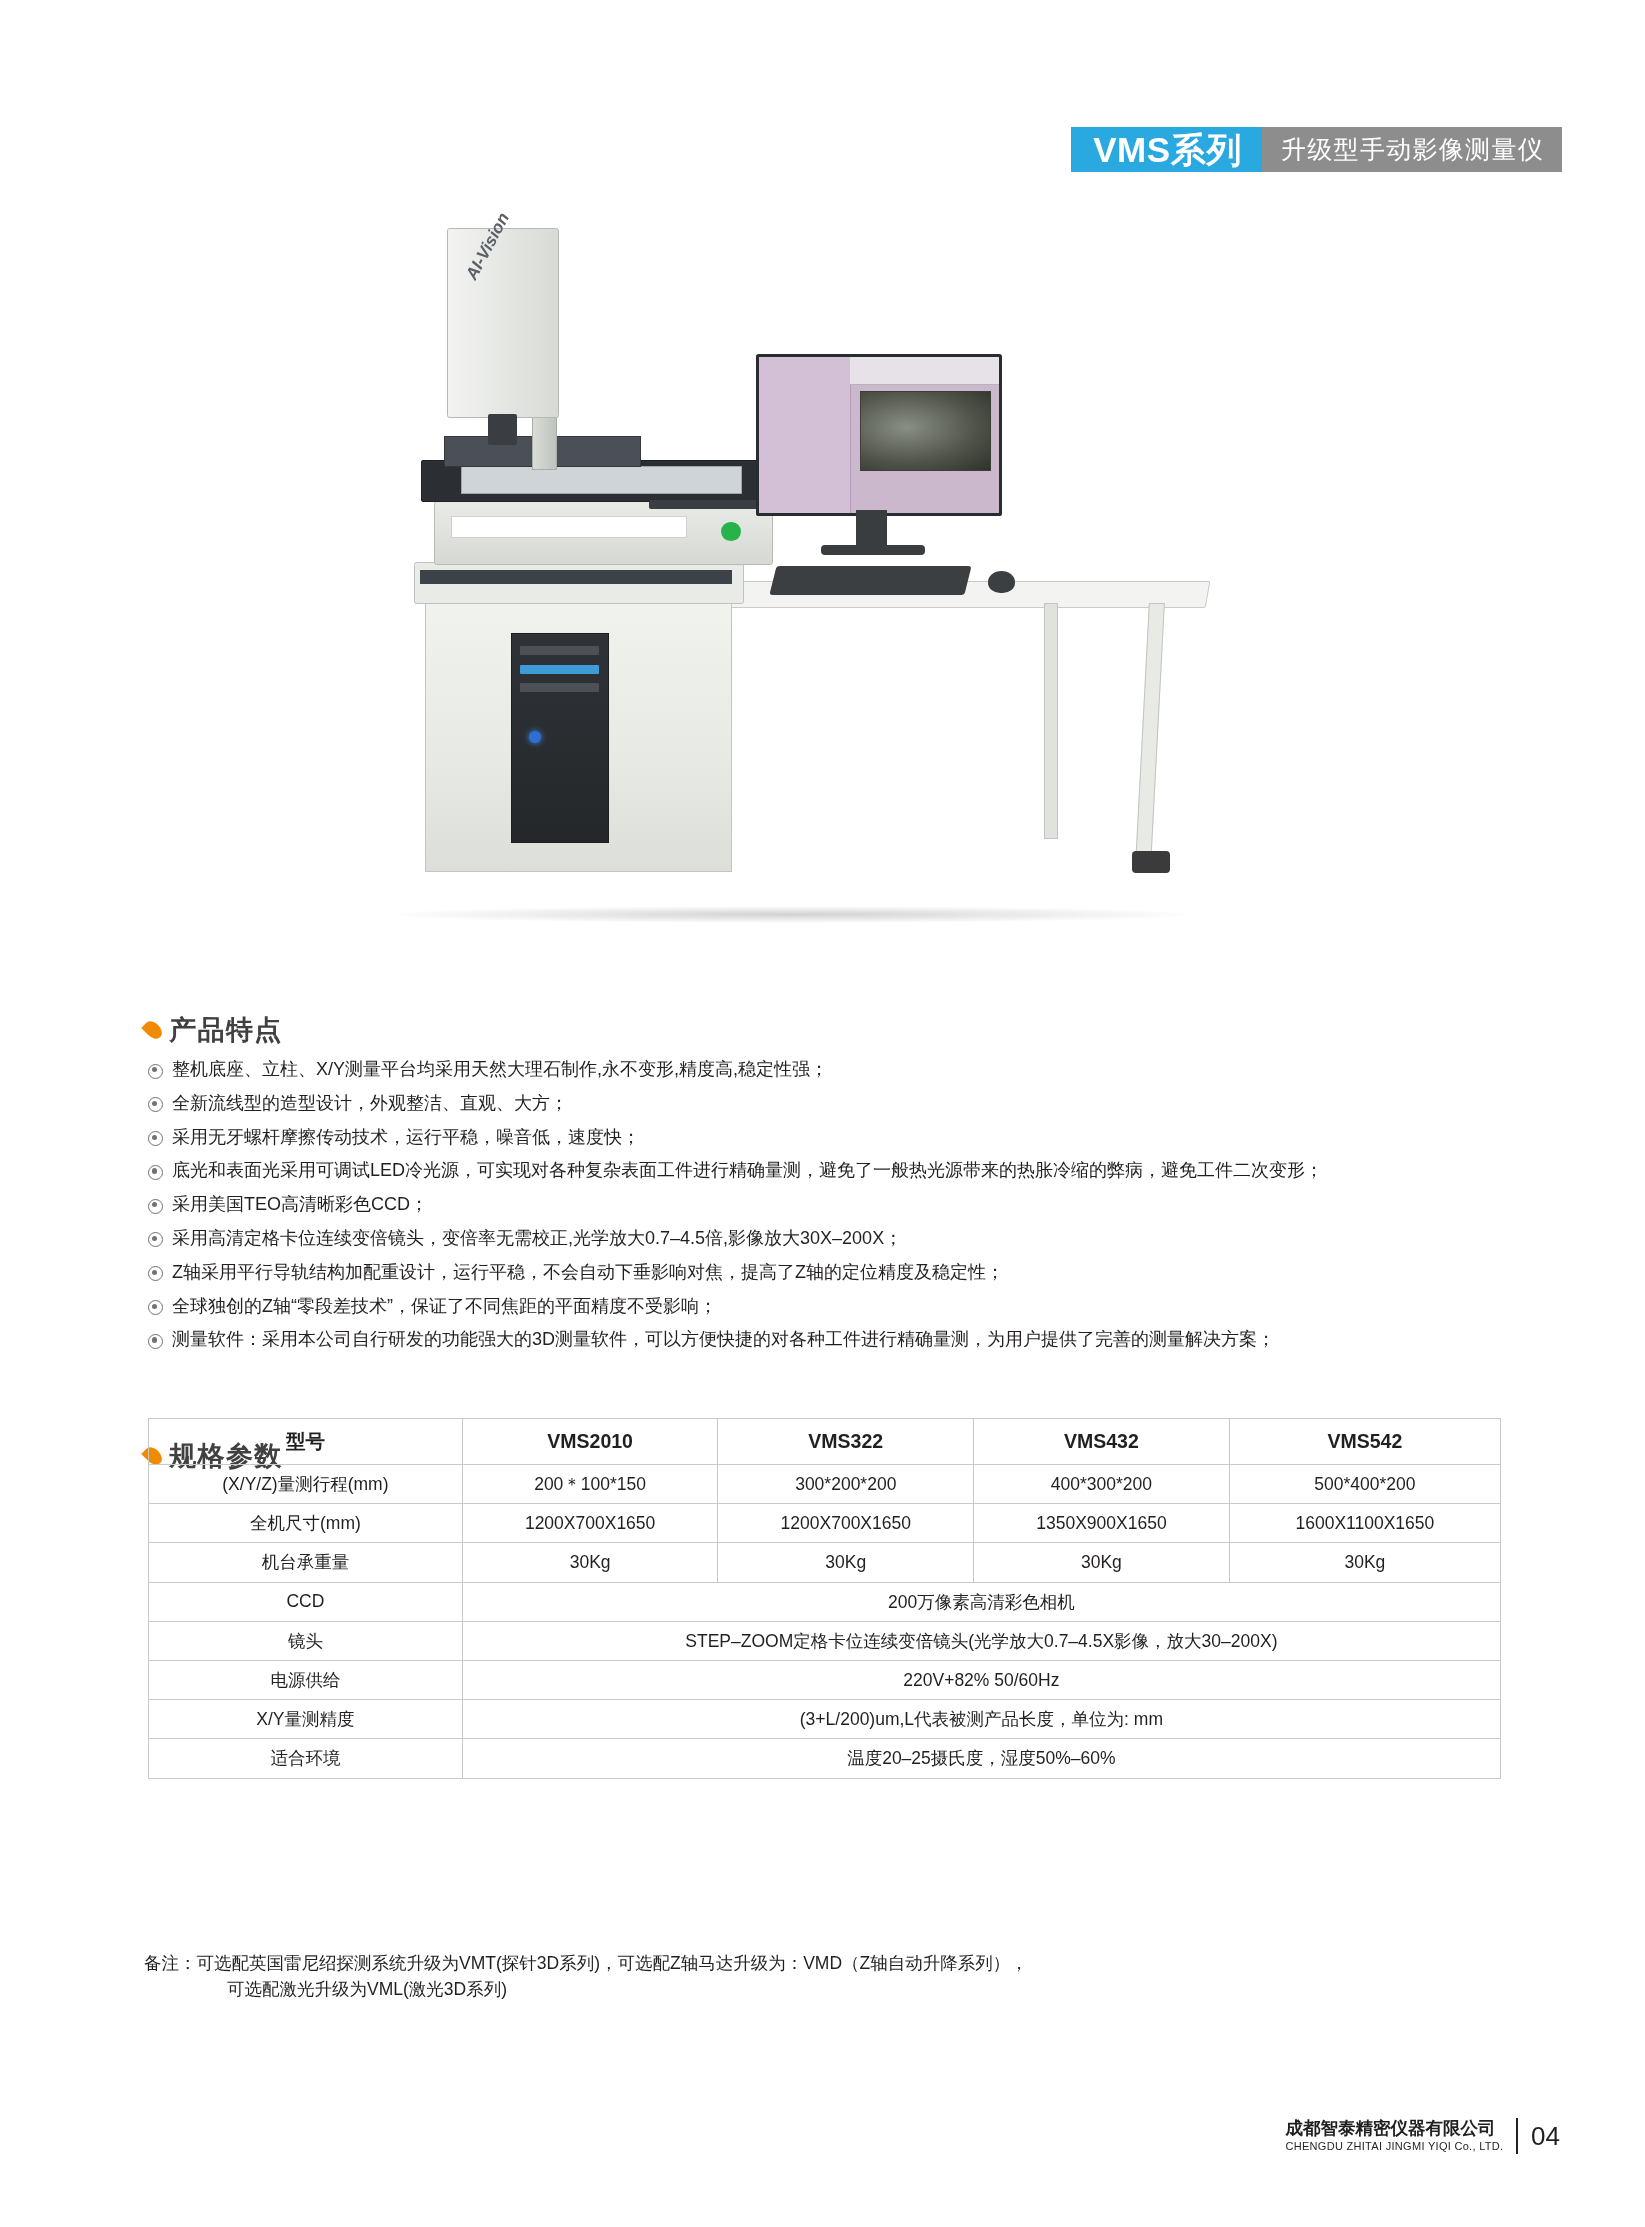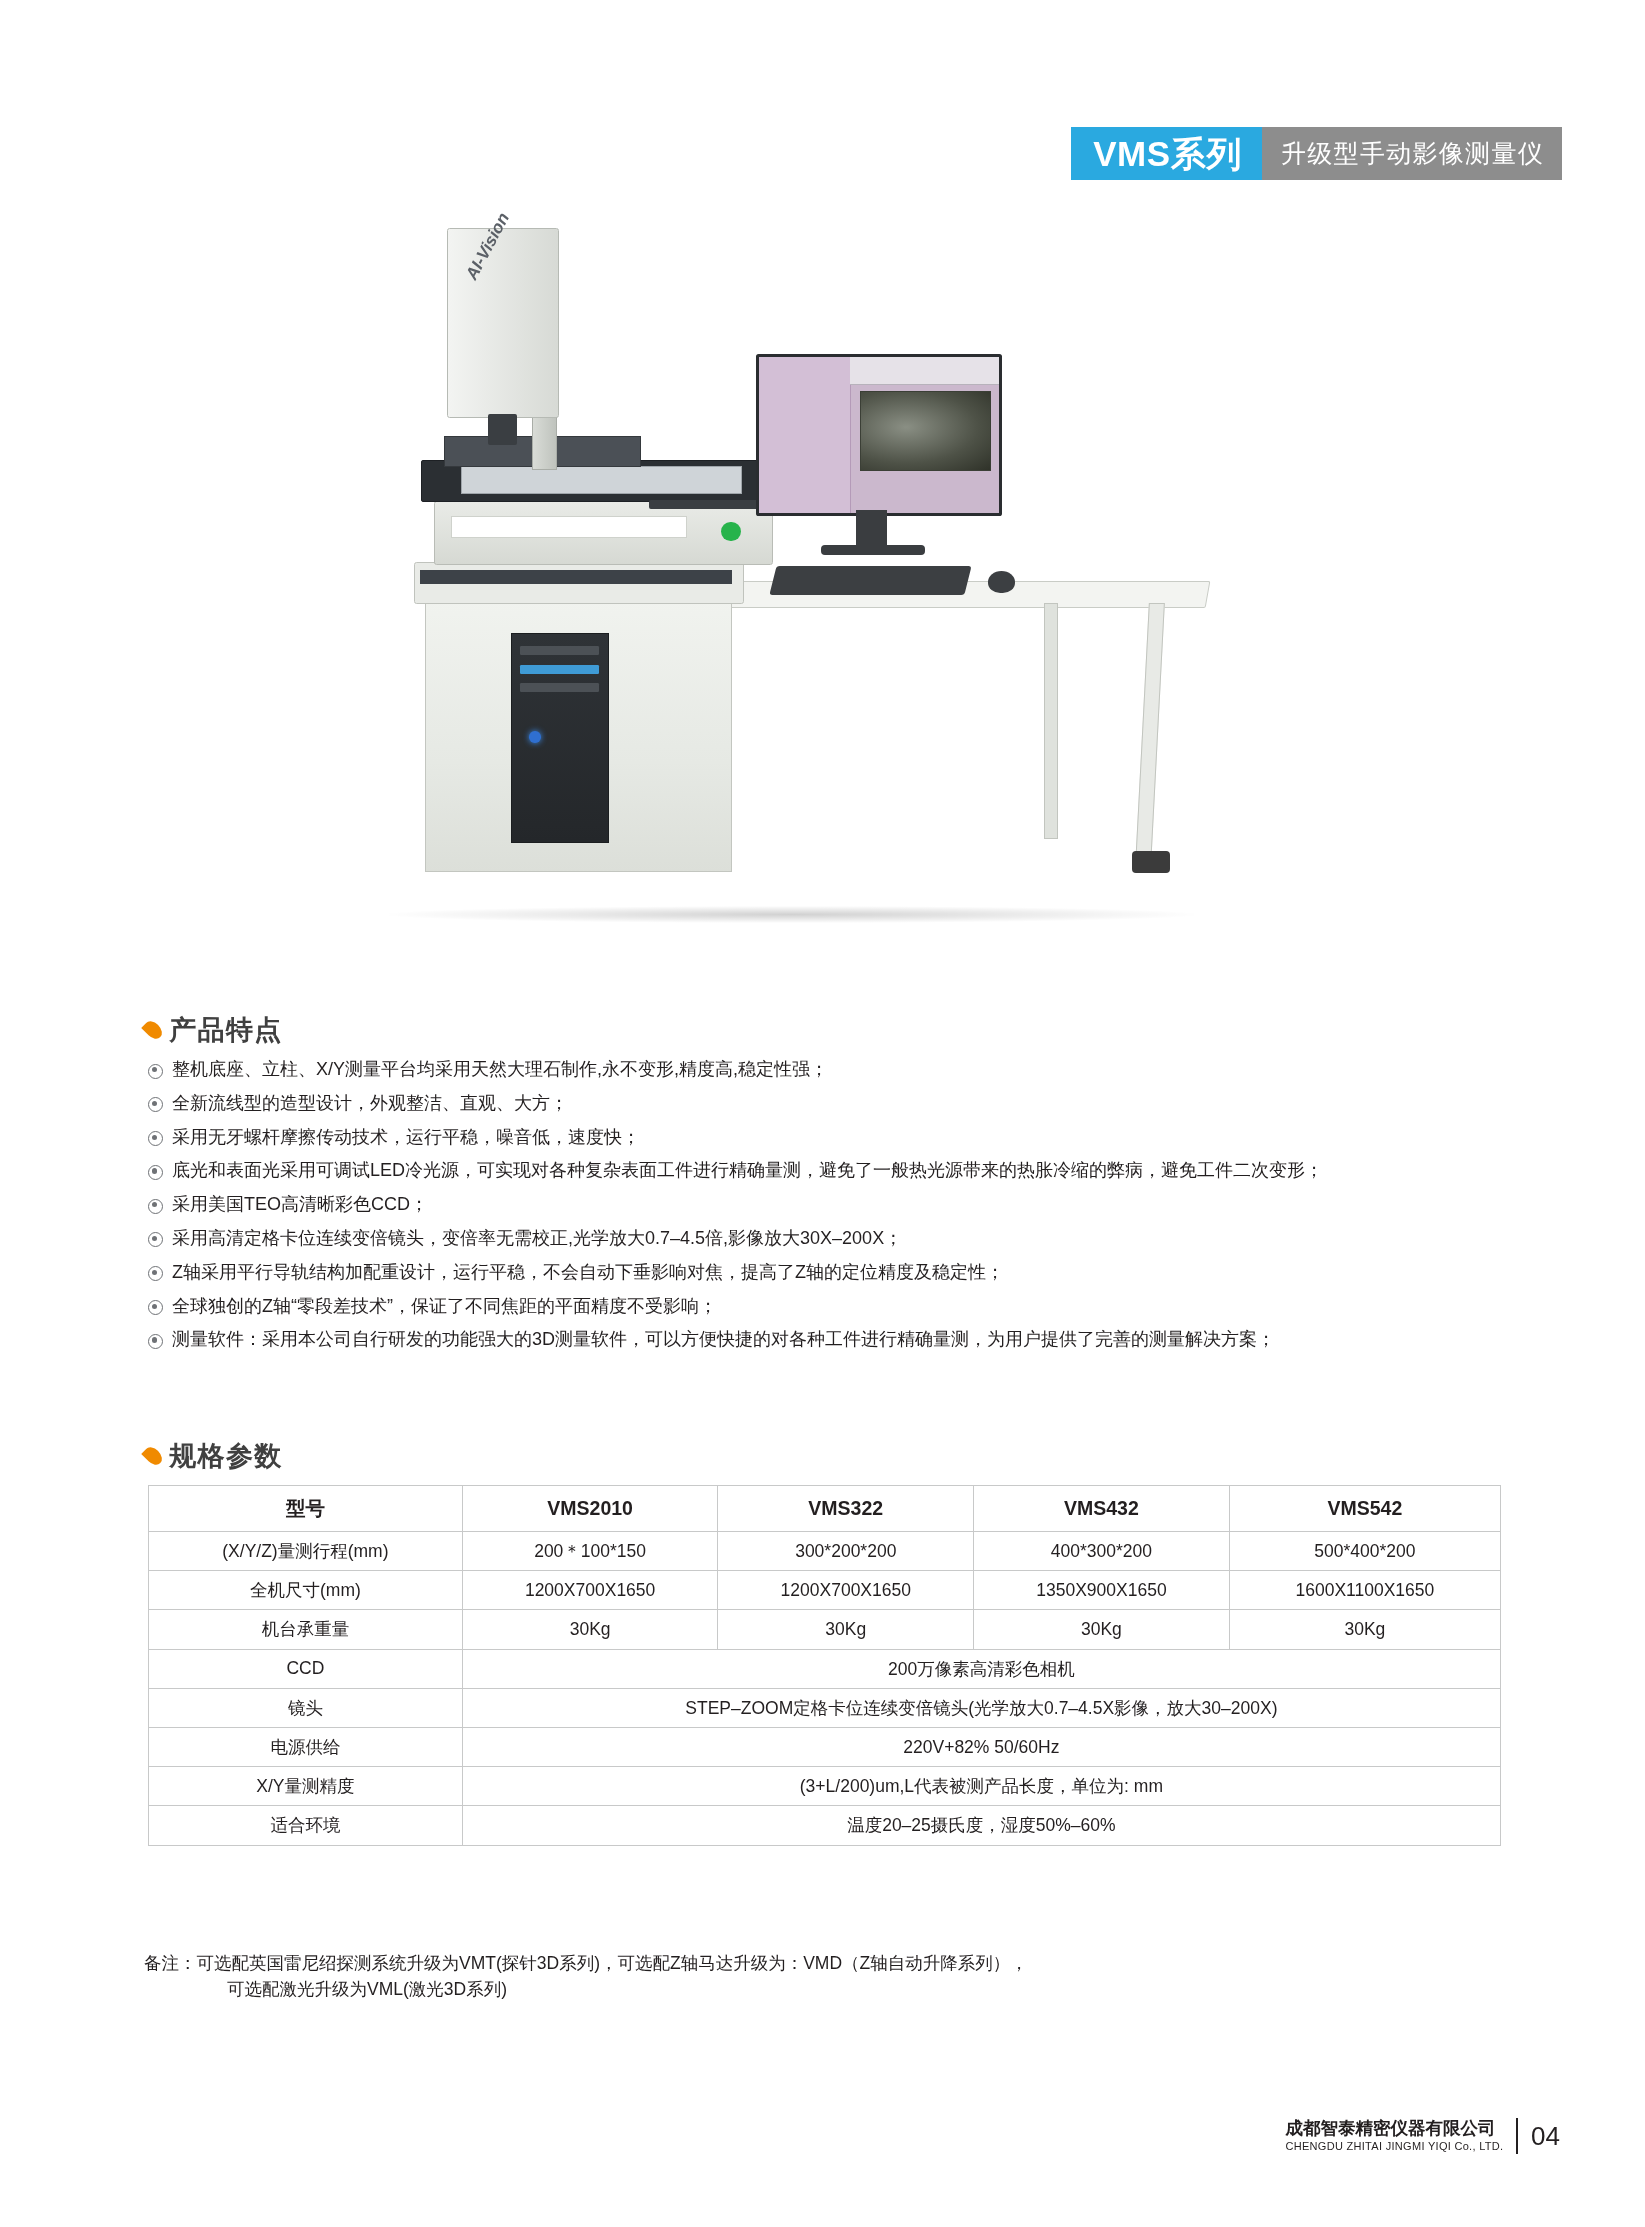--- a/index.html
+++ b/index.html
@@ -16,21 +16,21 @@
     overflow: hidden;
   }
 
   
   .header-banner {
     position: absolute;
     top: 127px;
     right: 84px;
     display: flex;
     align-items: stretch;
-    height: 53px;
+    height: 45px;
   }
   .banner-left {
     background: #2aa9e0;
     color: #ffffff;
     font-size: 35px;
     font-weight: bold;
     letter-spacing: 0.6px;
     padding: 0 19.5px 0 22px;
     display: flex;
     align-items: center;
@@ -398,21 +398,21 @@
     width: 5.2px;
     height: 5.2px;
     border-radius: 50%;
     background: #6f7276;
   }
 
   
   .spec-table {
     position: absolute;
     left: 148px;
-    top: 1485px;
+    top: 1418px;
     width: 1353px;
     border-collapse: collapse;
     font-size: 17.5px;
   }
   .spec-table td, .spec-table th {
     border: 1.3px solid #c8c9c9;
     text-align: center;
     padding: 7.1px 3.9px;
     font-weight: normal;
     color: #231f20;

